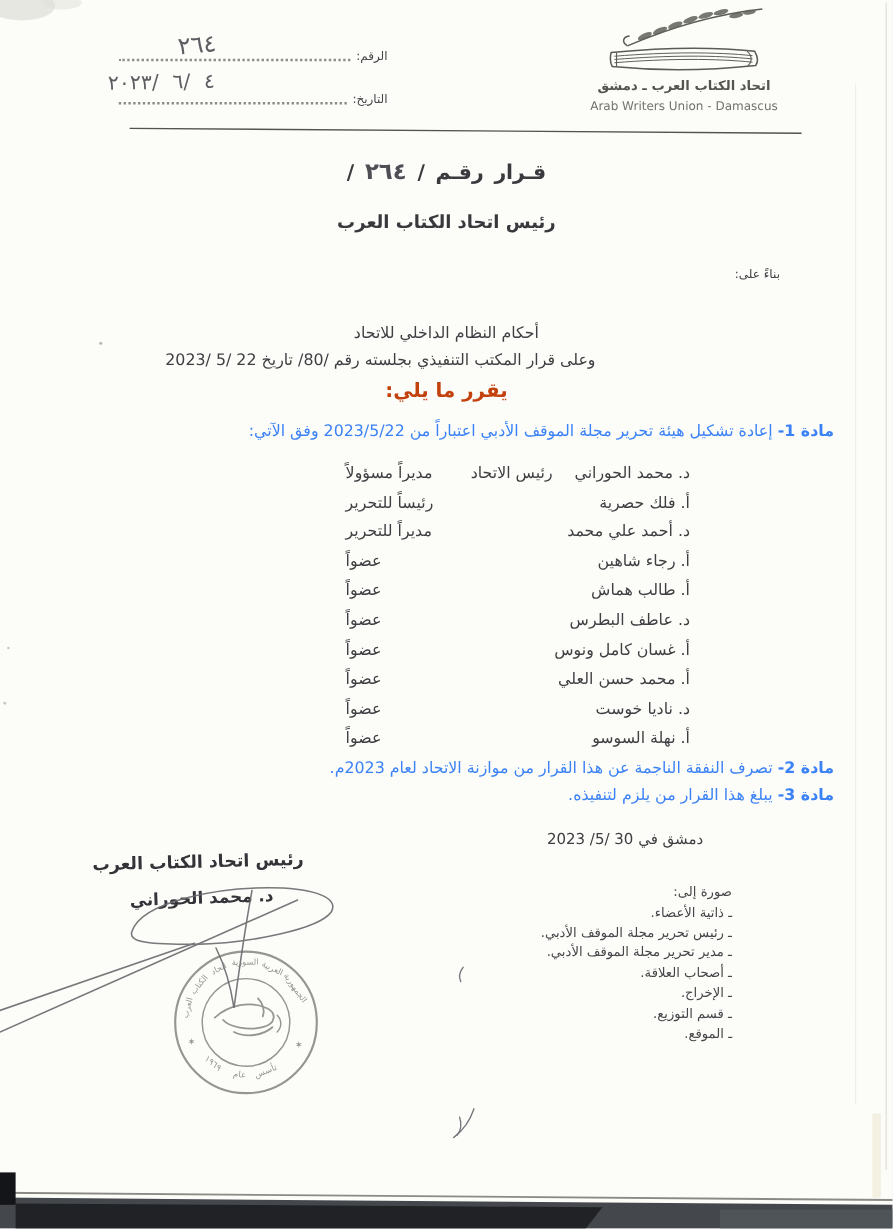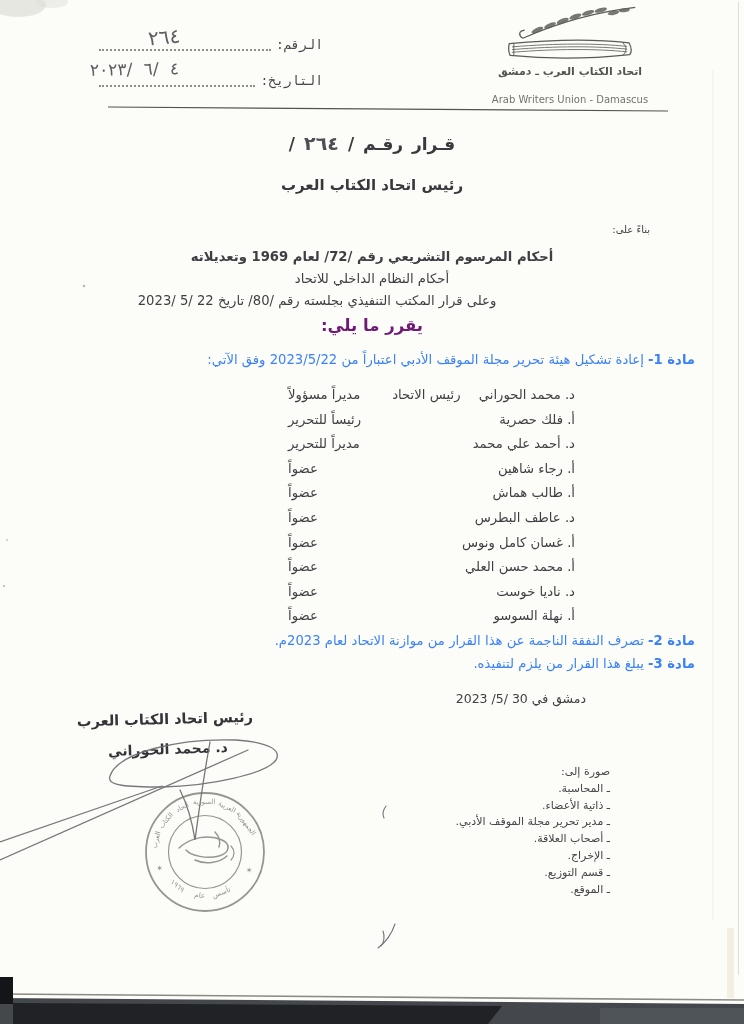--- a/index.html
+++ b/index.html
@@ -2,59 +2,59 @@
 <html lang="ar"><head>
 <meta charset="utf-8">
 <style>
   html,body{margin:0;padding:0;background:#e9e9e5;}
   .page{position:relative;width:744px;height:1024px;background:#fcfcf9;overflow:hidden;
         font-family:"DejaVu Sans",sans-serif;color:#3f3f43;}
   .b{font-weight:bold;}
   
   .logo-block{position:absolute;top:2px;left:470px;width:200px;text-align:center;}
   .logo-ar{font-size:11px;font-weight:bold;color:#55554f;margin-top:1px;direction:rtl;}
-  .logo-en{font-size:10px;color:#73736d;margin-top:16px;direction:ltr;}
+  .logo-en{font-size:10px;color:#73736d;margin-top:6px;direction:ltr;}
   .ref{position:absolute;right:421px;width:228px;display:flex;align-items:flex-end;direction:rtl;}
-  .ref-label{font-size:13px;color:#46464a;white-space:nowrap;font-family:Liberation Mono, monospace;}
+  .ref-label{font-size:10px;color:#46464a;white-space:nowrap;}
   .dots{flex:1;border-bottom:2px dotted #8e8e87;height:13px;margin:0 5px 2px 4px;}
   .hand{position:absolute;color:#5d5d62;direction:rtl;white-space:nowrap;}
   .hand-num{left:148px;top:25px;font-size:20px;letter-spacing:9px;transform:rotate(-5deg);}
   .hand-date{left:90px;top:59px;font-size:17px;word-spacing:6px;transform:rotate(-1deg);}
   
   .title{position:absolute;top:132px;width:100%;text-align:center;direction:rtl;
          font-size:17px;font-weight:bold;color:#3a3a3e;word-spacing:3px;}
   .title-num{font-size:19px;color:#4e4e54;padding:0 9px;}
   .subtitle{position:absolute;top:176px;width:100%;text-align:center;direction:rtl;
             font-size:15px;font-weight:bold;color:#39393d;}
   
   .based-on{position:absolute;top:224px;right:94px;font-size:10px;direction:rtl;}
   .clause{position:absolute;width:100%;text-align:center;direction:rtl;font-size:13.2px;}
   .c1{top:249px;font-weight:bold;}
   .c2{top:271px;font-weight:normal;}
   .c3{top:293px;transform:translateX(-55px);}
   .decides{position:absolute;top:316px;width:100%;text-align:center;direction:rtl;
-           font-size:16.5px;font-weight:bold;color:#701a75;}
+           font-size:16.5px;font-weight:bold;color:#c2410c;}
   
   .article{position:absolute;right:49px;left:20px;text-align:right;direction:rtl;
            font-size:13.2px;white-space:nowrap;color:#3b82f6;}
   .a1{top:352px;}
   .a2{top:633px;}
   .a3{top:656px;}
   
   .members{position:absolute;top:387px;left:288px;width:287px;direction:rtl;}
   .member-row{display:flex;justify-content:space-between;height:24.6px;font-size:13.2px;}
   .m-role{min-width:86px;text-align:left;}
   
   .place-date{position:absolute;top:691px;right:158px;direction:rtl;font-size:12.5px;}
   .sig-title{position:absolute;top:711px;left:70px;width:190px;text-align:center;direction:rtl;
              font-size:14.5px;font-weight:bold;color:#333338;transform:rotate(-1.5deg);}
   .sig-name{position:absolute;top:741px;left:98px;width:140px;text-align:center;direction:rtl;
             font-size:14px;font-weight:bold;color:#333338;transform:rotate(-2deg);}
   
-  .dist{position:absolute;top:764px;right:134px;width:185px;text-align:right;direction:rtl;
+  .dist{position:absolute;top:736px;right:134px;width:185px;text-align:right;direction:rtl;
         font-size:11px;line-height:16.8px;color:#46464a;}
   
   .stamp-svg{position:absolute;left:143px;top:790px;}
   .overlay{position:absolute;left:0;top:0;pointer-events:none;z-index:6;}
 </style>
 </head>
 <body>
 
 <div class="page">
 
@@ -97,21 +97,20 @@
     <span class="dots"></span>
   </div>
   <div class="hand hand-date">٤ /٦ /٢٠٢٣</div>
 
   <div class="title">
     <span>قـرار رقـم /</span><span class="title-num">٢٦٤</span><span>/</span>
   </div>
   <div class="subtitle">رئيس اتحاد الكتاب العرب</div>
 
   <div class="based-on">بناءً على:</div>
-  <div class="clause c1">أحكام المرسوم التشريعي رقم /72/ لعام 1969 وتعديلاته</div>
   <div class="clause c2">أحكام النظام الداخلي للاتحاد</div>
   <div class="clause c3">وعلى قرار المكتب التنفيذي بجلسته رقم /80/ تاريخ 22 /5 /2023</div>
   <div class="decides">يقرر ما يلي:</div>
 
   <div class="article a1">
     <span class="b">مادة 1-</span>
     <span>إعادة تشكيل هيئة تحرير مجلة الموقف الأدبي اعتباراً من 2023/5/22 وفق الآتي:</span>
   </div>
   <div class="members">
       <div class="member-row">
@@ -197,22 +196,22 @@
         <path d="M 52 70 C 62 75 76 73 84 66"></path>
         <path d="M 72 42 C 76 46 78 52 76 57"></path>
         <path d="M 88 56 C 92 60 92 66 88 70" stroke-width="1.2"></path>
       </g>
     </g>
   </svg>
 
   <div class="dist">
     <div>صورة إلى:</div>
     <div>
-        <div class="dist-item">ـ المحاسبة.</div>
         <div class="dist-item">ـ ذاتية الأعضاء.</div>
+        <div class="dist-item">ـ رئيس تحرير مجلة الموقف الأدبي.</div>
         <div class="dist-item">ـ مدير تحرير مجلة الموقف الأدبي.</div>
         <div class="dist-item">ـ أصحاب العلاقة.</div>
         <div class="dist-item">ـ الإخراج.</div>
         <div class="dist-item">ـ قسم التوزيع.</div>
         <div class="dist-item">ـ الموقع.</div>
       </div>
   </div>
 
   <svg class="overlay" width="744" height="1024" viewBox="0 0 744 1024">
     <line x1="108" y1="107" x2="668" y2="111" stroke="#55534e" stroke-width="1.2"></line>

